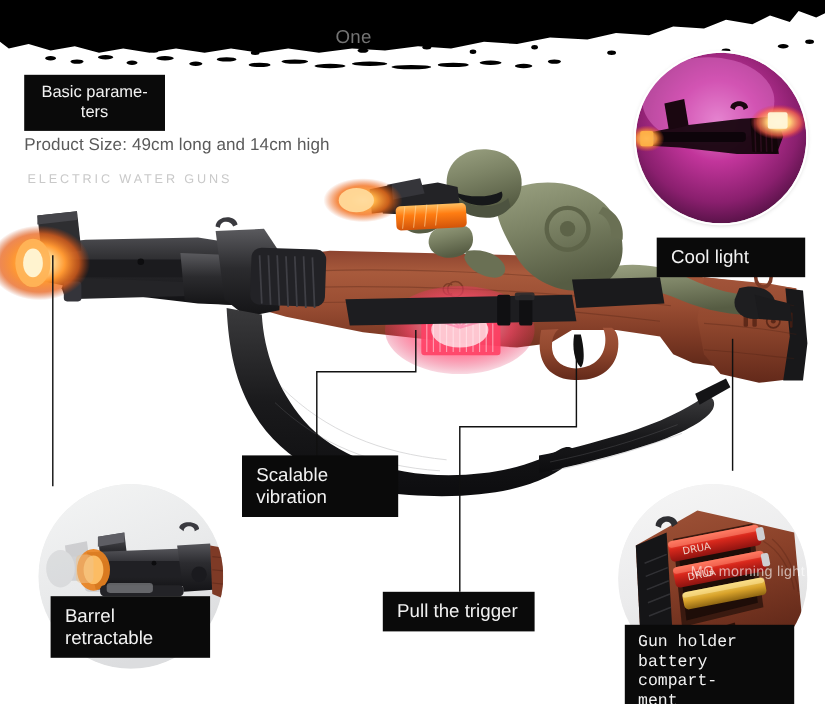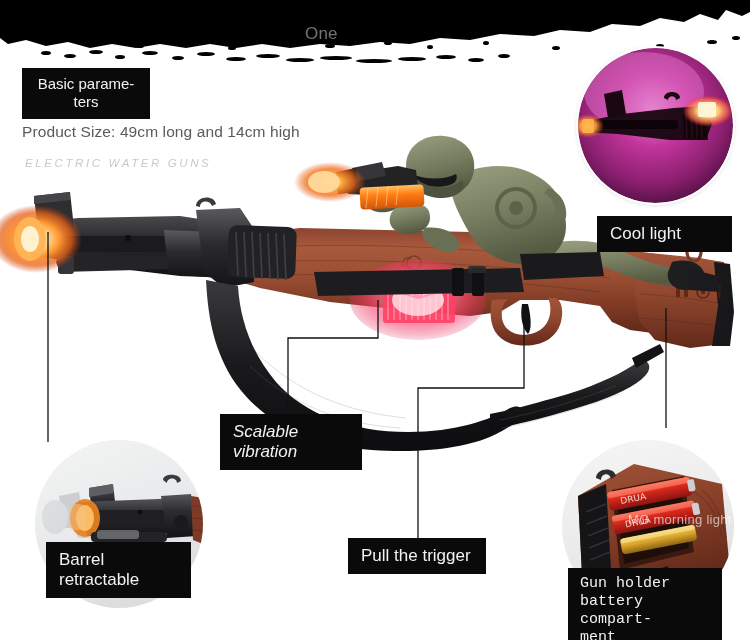--- a/index.html
+++ b/index.html
@@ -26,21 +26,21 @@
   }
   .label-box.big { font-size:17px; line-height:20px; padding:8px 13px; }
 
   
   .prod-size {
     position:absolute; left:22px; top:123px; font-size:15.5px; color:#5a5a5a;
     letter-spacing:.1px; z-index:20;
   }
   .brand-sub {
     position:absolute; left:25px; top:157px; font-size:11.5px; color:#c9c9c9;
-    letter-spacing:2.6px; z-index:20;font-style:italic;
+    letter-spacing:2.6px; z-index:20;
   }
 
   
   .leaders { position:absolute; left:0; top:0; width:750px; height:640px; z-index:30; }
   .leaders path { fill:none; stroke:#111; stroke-width:1.3; }
 
   
   .inset { position:absolute; border-radius:50%; overflow:hidden; z-index:25; }
   .inset-cool   { left:578px; top:48px;  width:155px; height:155px;
                   box-shadow:0 0 0 2px #fff, 0 1px 5px rgba(0,0,0,.25); }
@@ -506,17 +506,17 @@
   </div>
   <div class="label-box" style="left:568px; top:568px; width:154px; line-height:18px;font-family:Liberation Mono, monospace;">Gun holder battery compart-
 ment</div>
 
   <div class="label-box" style="left:22px; top:68px; width:128px; line-height:18px;text-align:center;">Basic parame-
 ters</div>
 
   <div class="prod-size">Product Size: 49cm long and 14cm high</div>
   <div class="brand-sub">ELECTRIC WATER GUNS</div>
 
-  <div class="label-box big" style="left:220px; top:414px; width:142px;font-style:italic;">Scalable vibration</div>
+  <div class="label-box big" style="left:220px; top:414px; width:142px;">Scalable vibration</div>
 
   <div class="label-box big" style="left:348px; top:538px; width:138px;">Pull the trigger</div>
 
 </div>
 
 </body></html>

